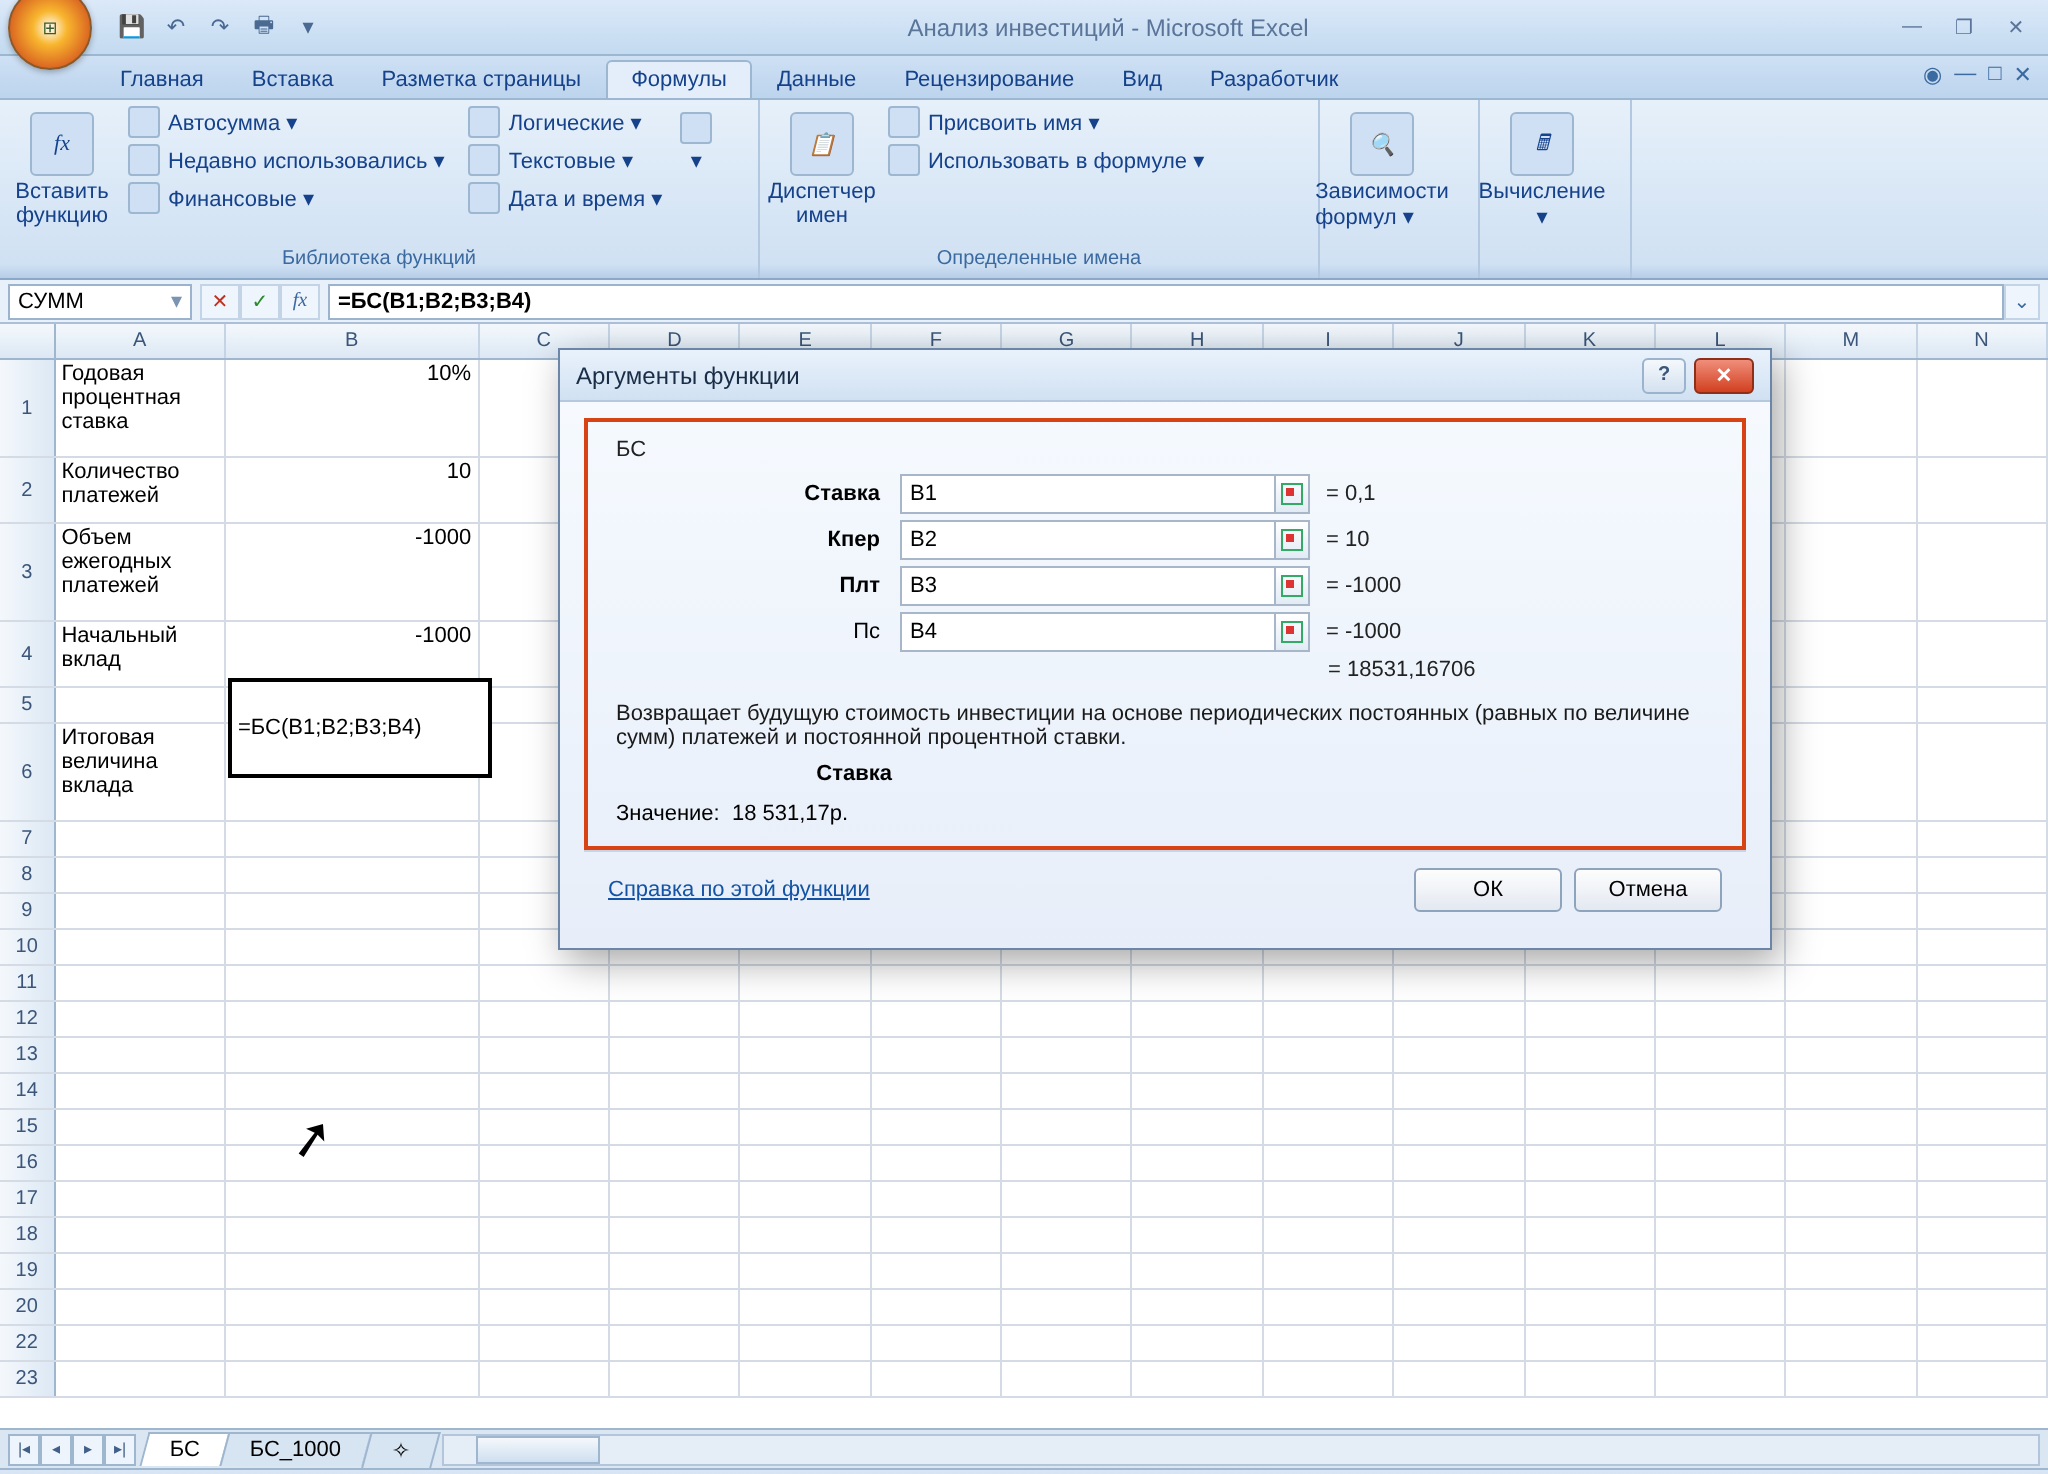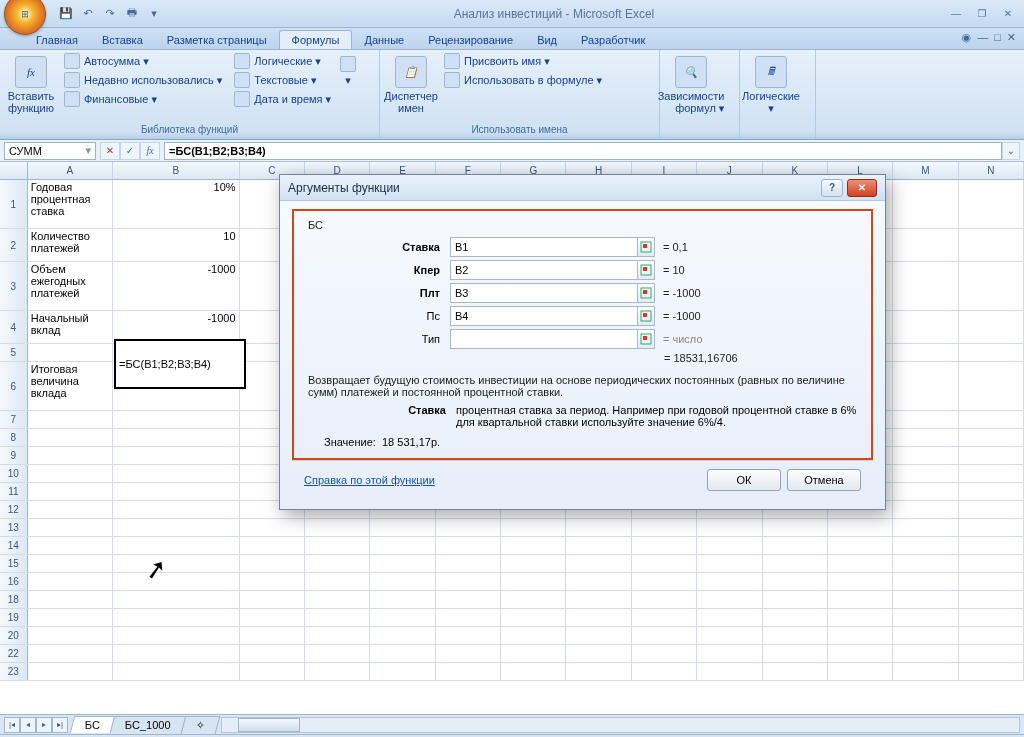--- a/index.html
+++ b/index.html
@@ -8,21 +8,21 @@
 
 .titlebar { height: 28px; background: linear-gradient(to bottom, #dbe9f9 0%, #c3daf0 100%); display: flex; align-items: center; border-bottom: 1px solid #9db7d1; }
 .office-btn { width: 42px; height: 42px; background: radial-gradient(circle, #fff 0%, #f8b62e 30%, #d4551f 80%); border-radius: 50%; margin: 2px 4px; position: relative; z-index: 10; border: 1px solid #8a5a2b; box-shadow: 0 1px 3px rgba(0,0,0,.3); display:flex; align-items:center; justify-content:center; font-size:9px; color:#3a5c2e; }
 .qat { display: flex; gap: 2px; margin-left: 6px; }
 .qat-btn { width: 20px; height: 20px; display: flex; align-items: center; justify-content: center; color: #4a6a92; }
 .titletext { flex: 1; text-align: center; color: #5a7599; font-size: 12px; }
 .winbtns { display: flex; gap: 2px; margin-right: 4px; }
 .winbtn { width: 24px; height: 18px; display: flex; align-items: center; justify-content: center; color: #5a7599; font-size: 10px; border: 1px solid transparent; border-radius: 2px; }
 
 
-.ribbon-tabs { height: 22px; background: linear-gradient(to bottom, #cee0f4, #bcd4ed); display: flex; align-items: end; padding-left: 24px; border-bottom: 1px solid #9db7d1; position: relative; }
+.ribbon-tabs { height: 22px; background: linear-gradient(to bottom, #cee0f4, #bcd4ed); display: flex; align-items: end; padding-left: 48px; border-bottom: 1px solid #9db7d1; position: relative; }
 .rtab { padding: 3px 12px; color: #15428b; font-size: 11px; cursor: pointer; }
 .rtab.active { background: #e3eefa; border: 1px solid #9db7d1; border-bottom: none; border-radius: 3px 3px 0 0; }
 .ribbon-help { position: absolute; right: 8px; top: 3px; display: flex; gap: 6px; color: #3b6aa0; }
 
 
 .ribbon { height: 90px; background: linear-gradient(to bottom, #e6f0fa, #d0e1f3 92%, #b7cee7); border-bottom: 1px solid #8aa8c8; display: flex; }
 .rgroup { border-right: 1px solid #b1c8e0; padding: 2px 6px; display: flex; flex-direction: column; }
 .rgroup-body { flex: 1; display: flex; align-items: flex-start; gap: 4px; }
 .rgroup-label { text-align: center; color: #3b6aa0; font-size: 10px; padding-bottom: 2px; }
 .bigbtn { width: 50px; display: flex; flex-direction: column; align-items: center; padding-top: 4px; gap: 2px; color: #15428b; }
@@ -67,21 +67,21 @@
 .argrow { display: flex; align-items: center; margin: 3px 0; }
 .arglbl { width: 148px; text-align: right; padding-right: 10px; font-weight: bold; font-size: 11px; }
 .arginp { width: 188px; height: 20px; border: 1px solid #a7b6c9; background: #fff; padding: 0 4px; font-size: 11px; }
 .refbtn { width: 18px; height: 20px; border: 1px solid #a7b6c9; background: linear-gradient(#fff,#e2ebf5); margin-left: -1px; display:flex;align-items:center;justify-content:center; }
 .refbtn svg { width:12px; height:12px; }
 .argres { margin-left: 8px; font-size: 11px; color: #222; }
 .desc { font-size: 11px; color: #1a1a1a; margin: 10px 6px 4px 6px; }
 .argdesc { display: flex; font-size: 11px; margin: 6px 6px; }
 .argdesc .n { width: 148px; text-align: right; font-weight: bold; padding-right: 10px; }
 .argdesc .t { flex: 1; }
-.resline { font-size: 11px; margin: 8px 0 0 22px; }
+.resline { font-size: 11px; margin: 8px 0 0 6px; }
 .dlg-foot { display: flex; align-items: center; padding: 8px 12px; border-top: 1px solid #c7d4e4; }
 .helplink { color: #1353a6; text-decoration: underline; font-size: 11px; }
 .dlg-foot .spacer { flex: 1; }
 .dlgbtn { width: 74px; height: 22px; background: linear-gradient(#fdfdfd,#e3e9f1); border: 1px solid #8ea4bd; border-radius: 3px; margin-left: 6px; font-size: 11px; }
 
 
 .tabstrip { height: 20px; background: #dbe6f3; border-top: 1px solid #9eb6ce; display: flex; align-items: center; }
 .tabnav { display: flex; gap: 0; margin: 0 4px; }
 .tabnav span { width: 16px; height: 16px; border: 1px solid #9eb6ce; background: #eef4fb; display:flex;align-items:center;justify-content:center; font-size:8px; color:#406089; }
 .stab { padding: 2px 12px; background: #fff; border: 1px solid #9eb6ce; border-bottom: none; font-size: 11px; transform: skewX(-15deg); margin-right: -1px; }
@@ -184,37 +184,37 @@
         <div class="smbtn">
             <span class="smico"></span>
             <span>Присвоить имя ▾</span>
           </div>
         <div class="smbtn">
             <span class="smico"></span>
             <span>Использовать в формуле ▾</span>
           </div>
       </div>
     </div>
-    <div class="rgroup-label">Использовать имена</div>
+    <div class="rgroup-label">Определенные имена</div>
   </div>
   <div class="rgroup" style="width:80px">
     <div class="rgroup-body">
         <div class="bigbtn">
           <div class="ico">🔍</div>
-          <div style="text-align:right;white-space:pre-line">Зависимости
+          <div style="text-align:left;white-space:pre-line">Зависимости
 формул ▾</div>
         </div>
       </div>
     <div class="rgroup-label"></div>
   </div>
   <div class="rgroup" style="width:76px">
     <div class="rgroup-body">
         <div class="bigbtn">
           <div class="ico">🖩</div>
-          <div style="text-align:center;white-space:pre-line">Логические
+          <div style="text-align:center;white-space:pre-line">Вычисление
 ▾</div>
         </div>
       </div>
     <div class="rgroup-label"></div>
   </div>
 </div>
 
 <div class="fbar">
   <div class="namebox">
       <span>СУММ</span>
@@ -498,20 +498,37 @@
         <div class="cell wstd"></div>
         <div class="cell wstd"></div>
         <div class="cell wstd"></div>
         <div class="cell wstd"></div>
         <div class="cell wstd"></div>
         <div class="cell wstd"></div>
         <div class="cell wstd"></div>
       </div>
       <div class="row single">
         <div class="rh">16</div>
+        <div class="cell wA cellA"></div>
+        <div class="cell wB cellB"></div>
+        <div class="cell wC"></div>
+        <div class="cell wstd"></div>
+        <div class="cell wstd"></div>
+        <div class="cell wstd"></div>
+        <div class="cell wstd"></div>
+        <div class="cell wstd"></div>
+        <div class="cell wstd"></div>
+        <div class="cell wstd"></div>
+        <div class="cell wstd"></div>
+        <div class="cell wstd"></div>
+        <div class="cell wstd"></div>
+        <div class="cell wstd"></div>
+      </div>
+      <div class="row single">
+        <div class="rh">17</div>
         <div class="cell wA cellA"></div>
         <div class="cell wB cellB"></div>
         <div class="cell wC"></div>
         <div class="cell wstd"></div>
         <div class="cell wstd"></div>
         <div class="cell wstd"></div>
         <div class="cell wstd"></div>
         <div class="cell wstd"></div>
         <div class="cell wstd"></div>
         <div class="cell wstd"></div>
@@ -661,41 +678,29 @@
               <div class="arglbl" style="font-weight: normal;">Пс</div>
               <input class="arginp" value="B4" style="">
               <div class="refbtn">
                 <svg viewBox="0 0 12 12">
                   <rect x="1" y="1" width="10" height="10" fill="none" stroke="#3a6" stroke-width="1"></rect>
                   <rect x="3" y="3" width="4" height="4" fill="#d33"></rect>
                 </svg>
               </div>
               <div class="argres">= -1000</div>
             </div>
-            <div class="argrow">
-              <div class="arglbl" style="font-weight: normal;">Тип</div>
-              <input class="arginp" style="">
-              <div class="refbtn">
-                <svg viewBox="0 0 12 12">
-                  <rect x="1" y="1" width="10" height="10" fill="none" stroke="#3a6" stroke-width="1"></rect>
-                  <rect x="3" y="3" width="4" height="4" fill="#d33"></rect>
-                </svg>
-              </div>
-              <div class="argres" style="color: rgb(136, 136, 136);">= число</div>
-            </div>
           </div>
         <div class="argrow">
             <div class="arglbl"></div>
             <div style="width:206px"></div>
             <div class="argres">= 18531,16706</div>
           </div>
         <div class="desc">Возвращает будущую стоимость инвестиции на основе периодических постоянных (равных по величине сумм) платежей и постоянной процентной ставки.</div>
         <div class="argdesc">
           <div class="n">Ставка</div>
-          <div class="t">процентная ставка за период. Например при годовой процентной ставке в 6% для квартальной ставки используйте значение 6%/4.</div>
         </div>
         <div class="resline"><span>Значение:</span>&nbsp;&nbsp;<span>18 531,17р.</span></div>
       </div>
       <div class="dlg-foot">
         <a class="helplink">Справка по этой функции</a>
         <div class="spacer"></div>
         <button class="dlgbtn">ОК</button>
         <button class="dlgbtn">Отмена</button>
       </div>
     </div>

